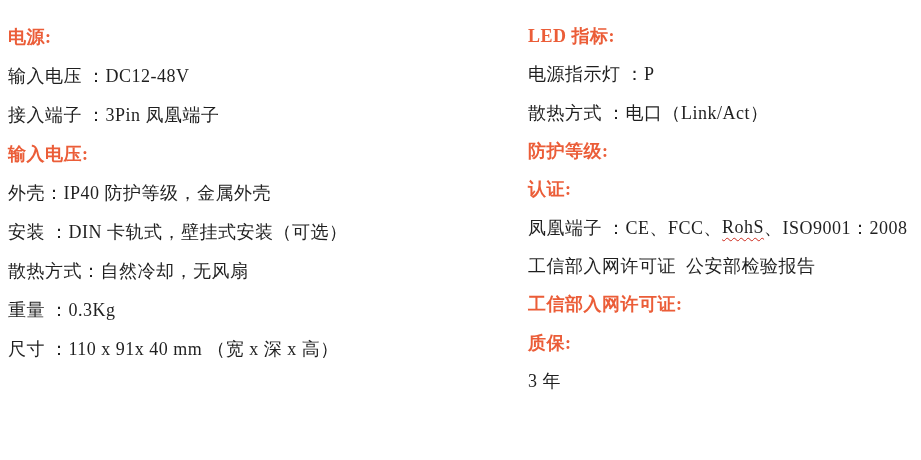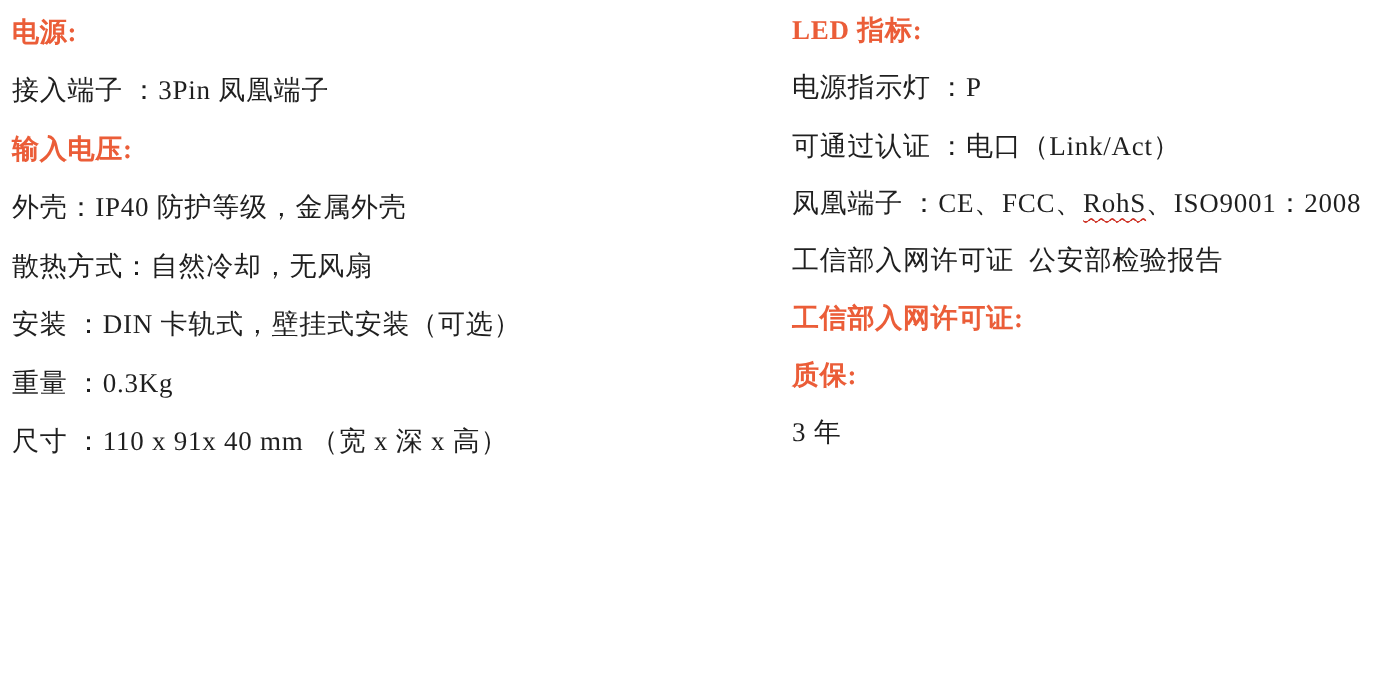--- a/index.html
+++ b/index.html
@@ -9,21 +9,21 @@
     --squiggle:#cc2a1d;
   }
   *{margin:0;padding:0;box-sizing:border-box;}
   html,body{width:921px;height:460px;}
   body{
     background:var(--bg);
     position:relative;
     overflow:hidden;
     font-family:"Liberation Serif","DejaVu Serif",serif;
   }
-  .col{position:absolute;top:1px;}
+  .col{position:absolute;top:17px;}
   .col-left{left:8px;width:500px;}
   .col-right{left:528px;width:390px;}
   .line{
     height:39px;
     display:flex;
     align-items:center;
     font-size:18px;
     letter-spacing:0.5px;
     white-space:pre;
     color:var(--text);
@@ -40,33 +40,36 @@
     text-decoration-thickness:1px;
     text-underline-offset:4px;
     text-decoration-skip-ink:none;
   }
 </style>
 </head>
 <body>
 
 <div class="col col-left">
   <div class="line heading">电源:</div>
+  <div class="line">输入电压 ：DC12-48V</div>
   <div class="line">接入端子 ：3Pin 凤凰端子</div>
   <div class="line heading">输入电压:</div>
   <div class="line">外壳：IP40 防护等级，金属外壳</div>
+  <div class="line">安装 ：DIN 卡轨式，壁挂式安装（可选）</div>
   <div class="line">散热方式：自然冷却，无风扇</div>
-  <div class="line">安装 ：DIN 卡轨式，壁挂式安装（可选）</div>
   <div class="line">重量 ：0.3Kg</div>
   <div class="line">尺寸 ：110 x 91x 40 mm （宽 x 深 x 高）</div>
 </div>
 
 <div class="col col-right">
   <div class="line heading">LED 指标:</div>
   <div class="line">电源指示灯 ：P</div>
-  <div class="line">可通过认证 ：电口（Link/Act）</div>
+  <div class="line">散热方式 ：电口（Link/Act）</div>
+  <div class="line heading">防护等级:</div>
+  <div class="line heading">认证:</div>
   <div class="line">
     <span>凤凰端子 ：CE、FCC、</span>
     <span class="misspelled">RohS</span>
     <span>、ISO9001：2008</span>
   </div>
   <div class="line">工信部入网许可证  公安部检验报告</div>
   <div class="line heading">工信部入网许可证:</div>
   <div class="line heading">质保:</div>
   <div class="line">3 年</div>
 </div>

